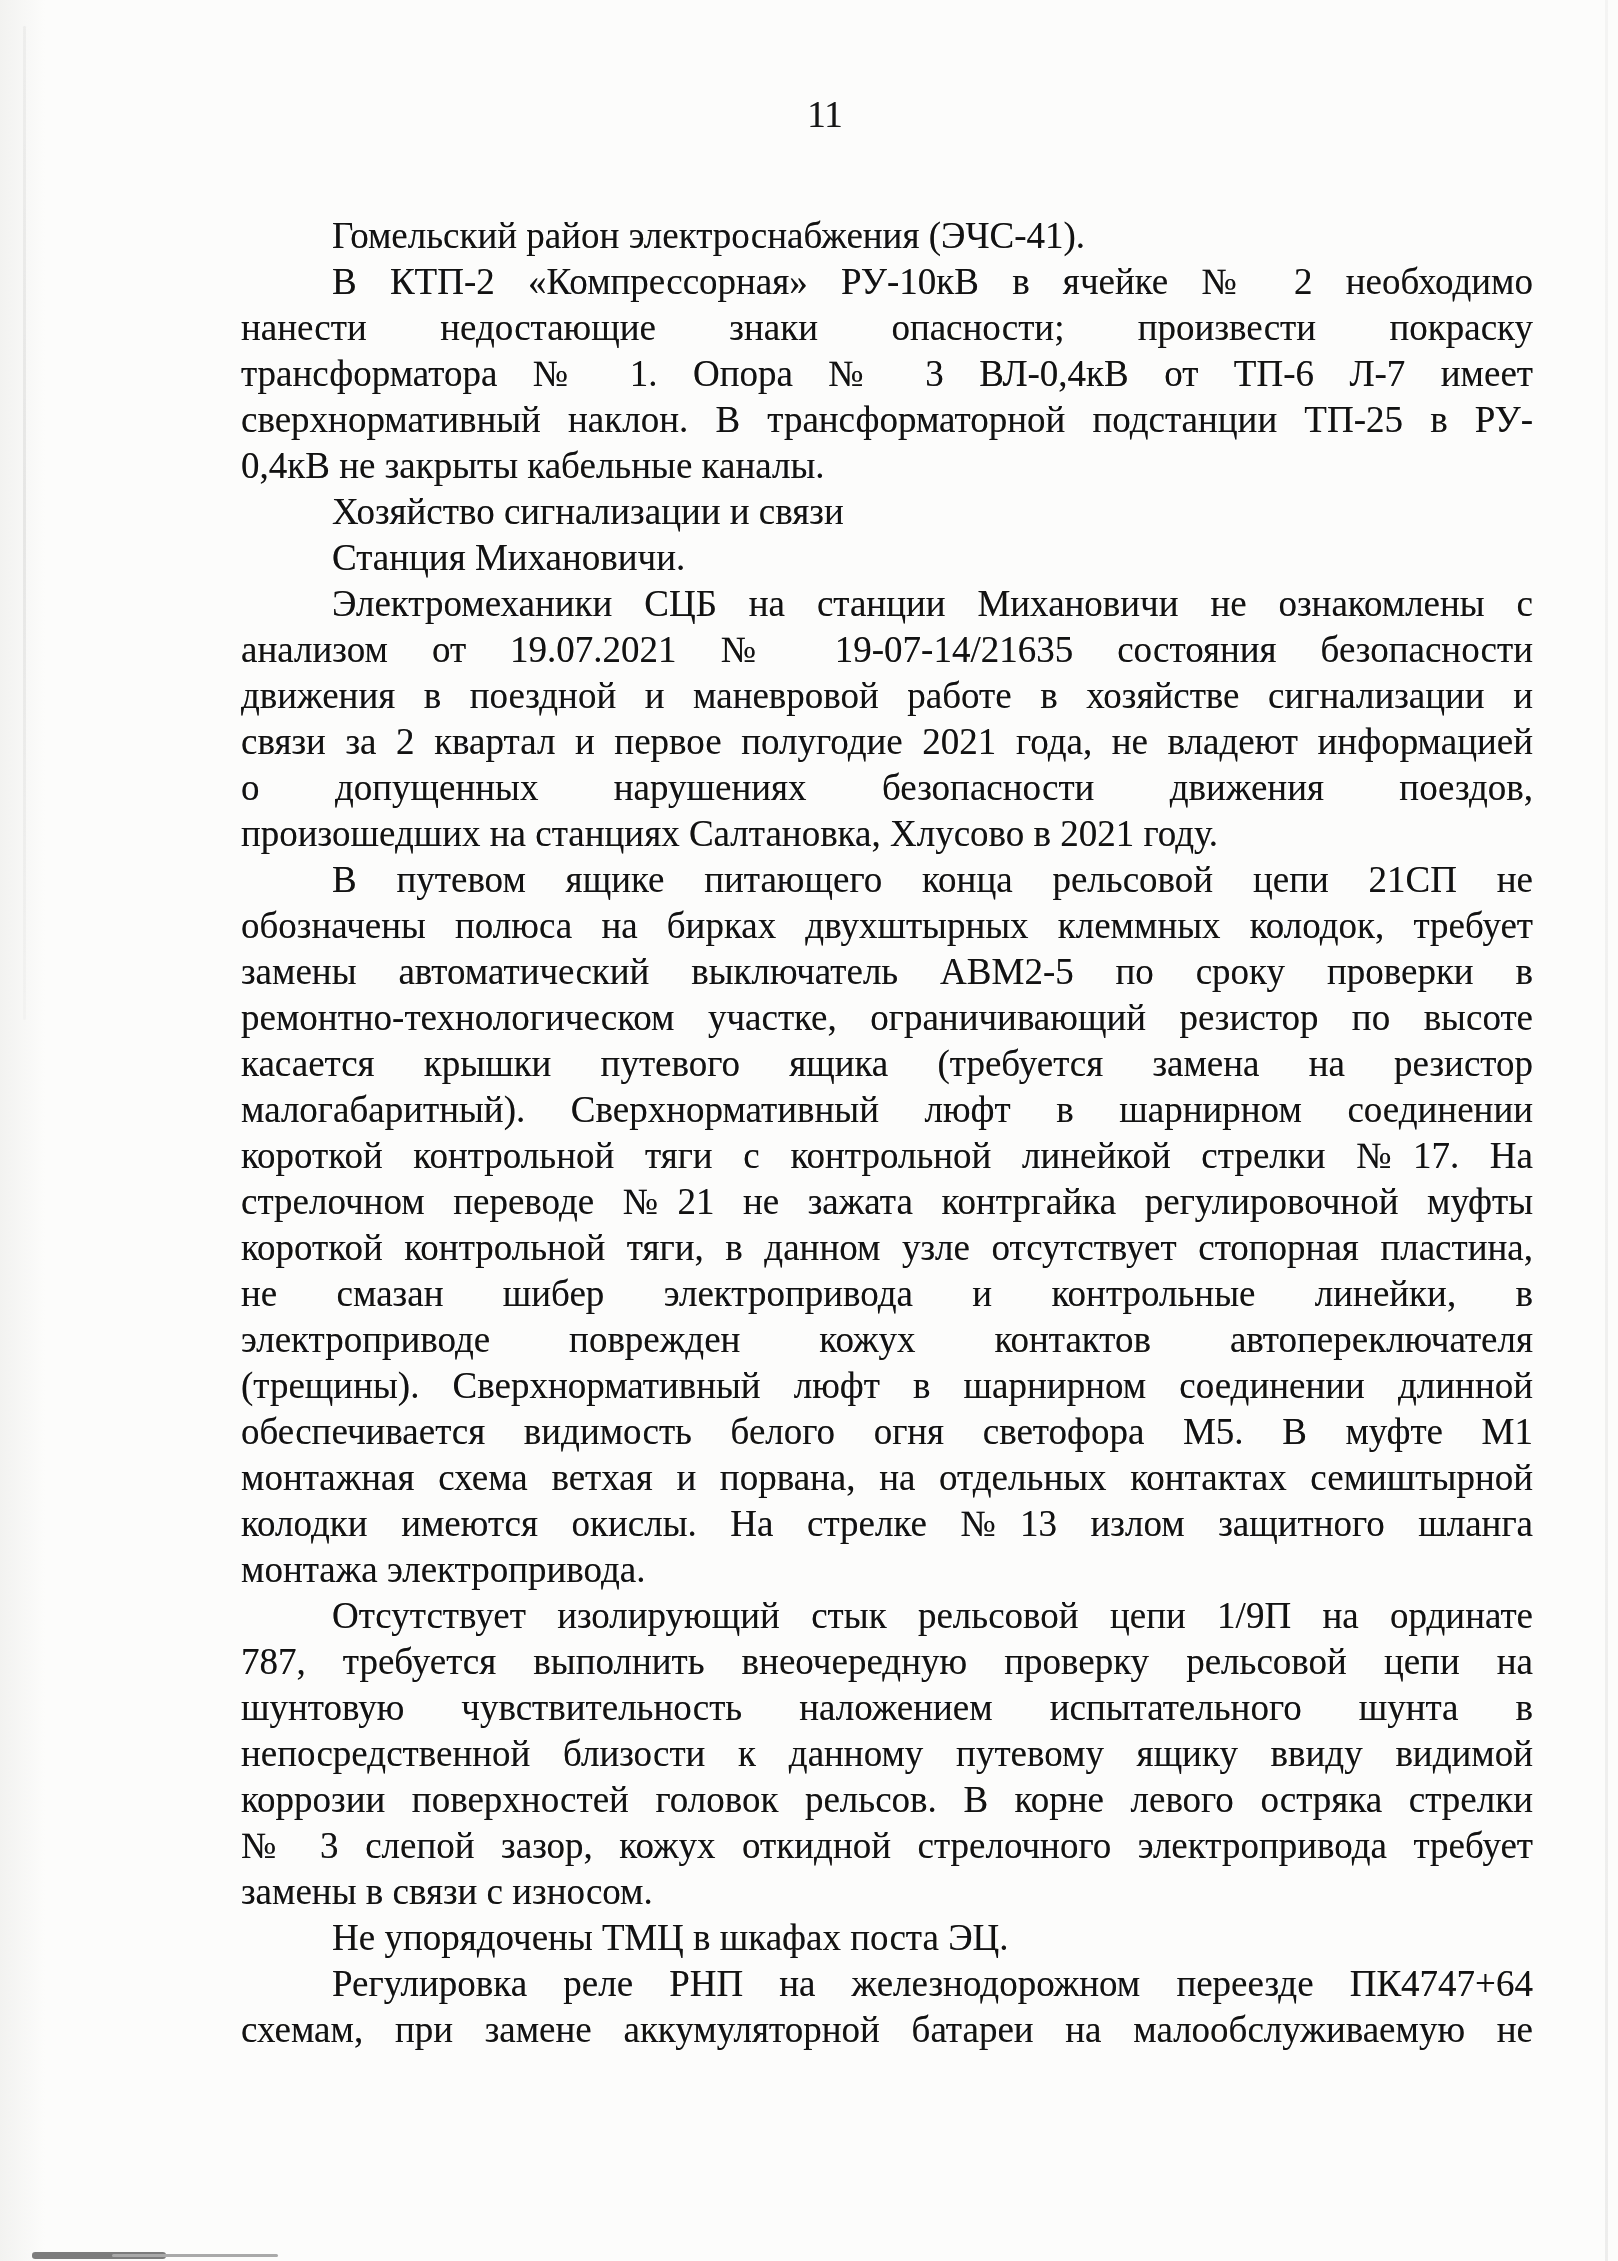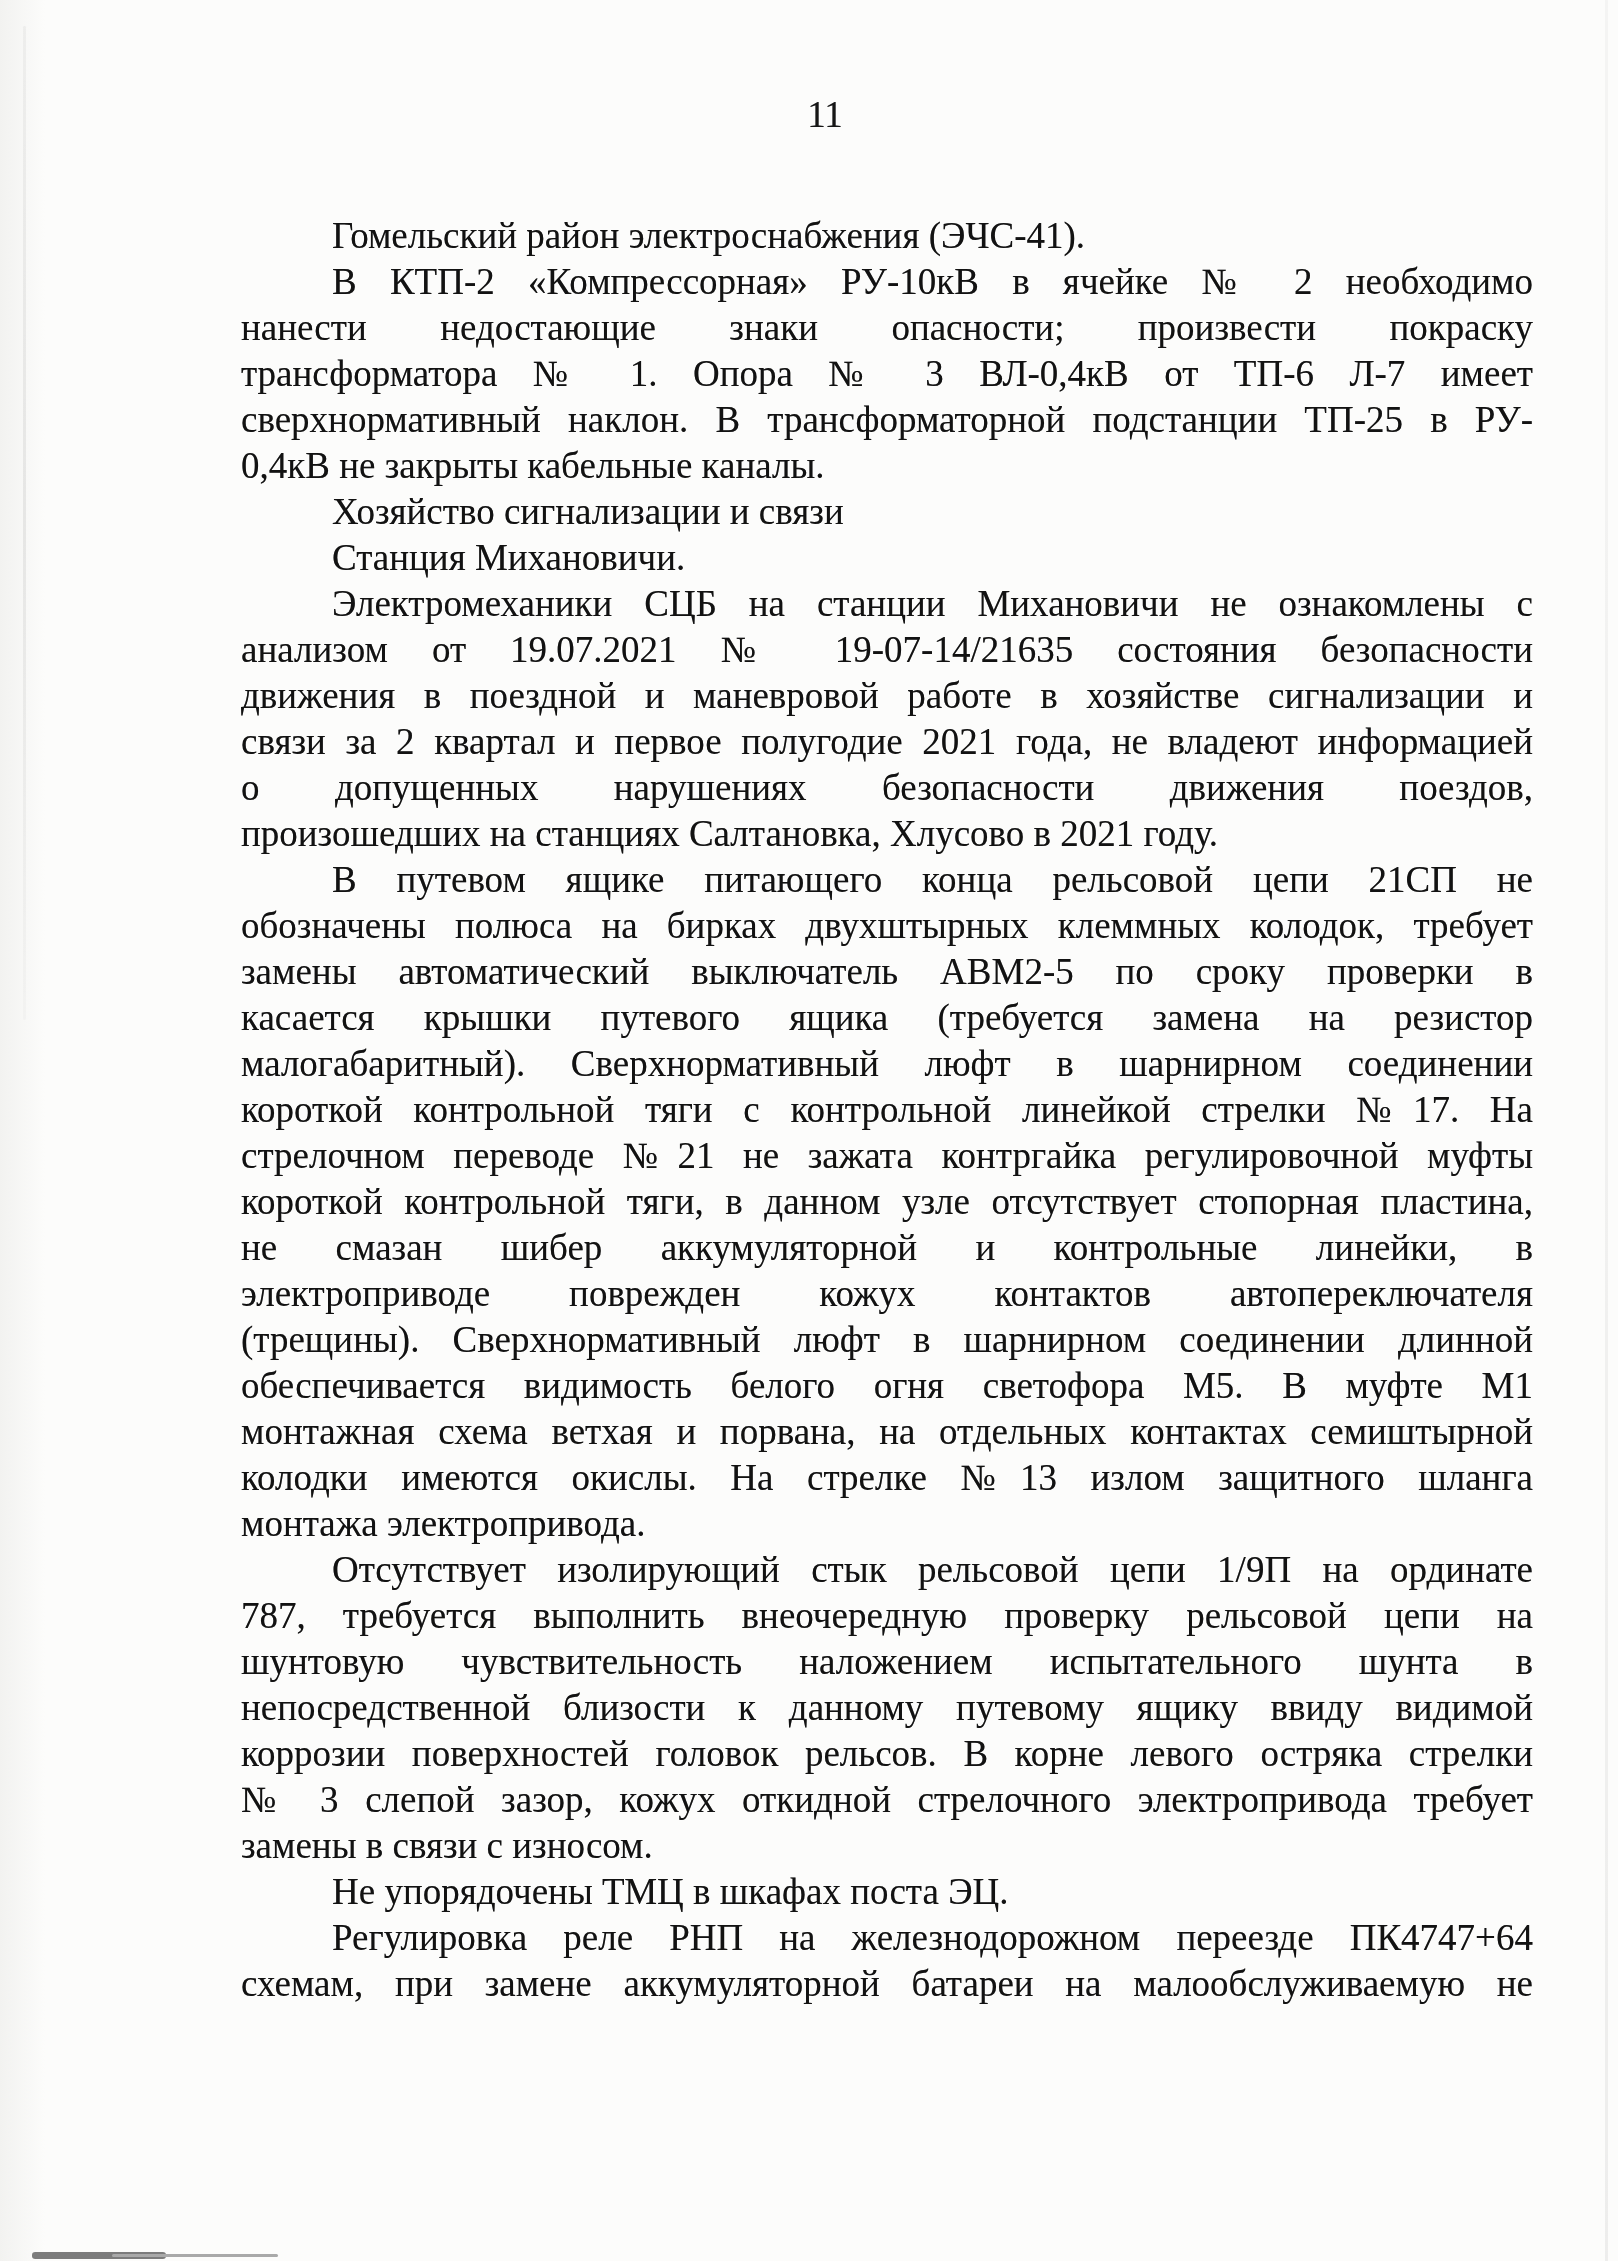--- a/index.html
+++ b/index.html
@@ -99,26 +99,27 @@
       <div class="line left indent">Станция Михановичи.</div>
       <div class="line justify indent">Электромеханики СЦБ на станции Михановичи не ознакомлены с</div>
       <div class="line justify">анализом от 19.07.2021 № 19-07-14/21635 состояния безопасности</div>
       <div class="line justify">движения в поездной и маневровой работе в хозяйстве сигнализации и</div>
       <div class="line justify">связи за 2 квартал и первое полугодие 2021 года, не владеют информацией</div>
       <div class="line justify">о допущенных нарушениях безопасности движения поездов,</div>
       <div class="line left">произошедших на станциях Салтановка, Хлусово в 2021 году.</div>
       <div class="line justify indent">В путевом ящике питающего конца рельсовой цепи 21СП не</div>
       <div class="line justify">обозначены полюса на бирках двухштырных клеммных колодок, требует</div>
       <div class="line justify">замены автоматический выключатель АВМ2-5 по сроку проверки в</div>
+      <div class="line justify">ремонтно-технологическом участке, ограничивающий резистор по высоте</div>
       <div class="line justify">касается крышки путевого ящика (требуется замена на резистор</div>
       <div class="line justify">малогабаритный). Сверхнормативный люфт в шарнирном соединении</div>
       <div class="line justify">короткой контрольной тяги с контрольной линейкой стрелки №17. На</div>
       <div class="line justify">стрелочном переводе №21 не зажата контргайка регулировочной муфты</div>
       <div class="line justify">короткой контрольной тяги, в данном узле отсутствует стопорная пластина,</div>
-      <div class="line justify">не смазан шибер аккумуляторной и контрольные линейки, в</div>
+      <div class="line justify">не смазан шибер электропривода и контрольные линейки, в</div>
       <div class="line justify">электроприводе поврежден кожух контактов автопереключателя</div>
       <div class="line justify">(трещины). Сверхнормативный люфт в шарнирном соединении длинной</div>
       <div class="line justify">обеспечивается видимость белого огня светофора М5. В муфте М1</div>
       <div class="line justify">монтажная схема ветхая и порвана, на отдельных контактах семиштырной</div>
       <div class="line justify">колодки имеются окислы. На стрелке №13 излом защитного шланга</div>
       <div class="line left">монтажа электропривода.</div>
       <div class="line justify indent">Отсутствует изолирующий стык рельсовой цепи 1/9П на ординате</div>
       <div class="line justify">787, требуется выполнить внеочередную проверку рельсовой цепи на</div>
       <div class="line justify">шунтовую чувствительность наложением испытательного шунта в</div>
       <div class="line justify">непосредственной близости к данному путевому ящику ввиду видимой</div>

